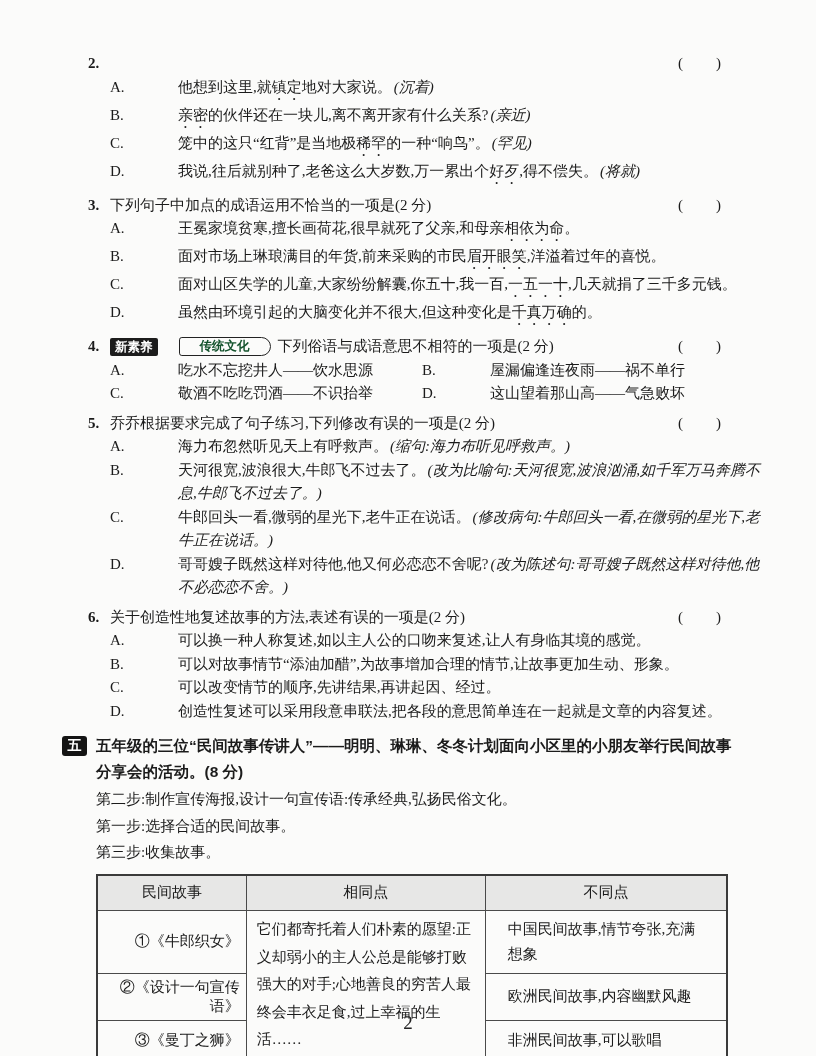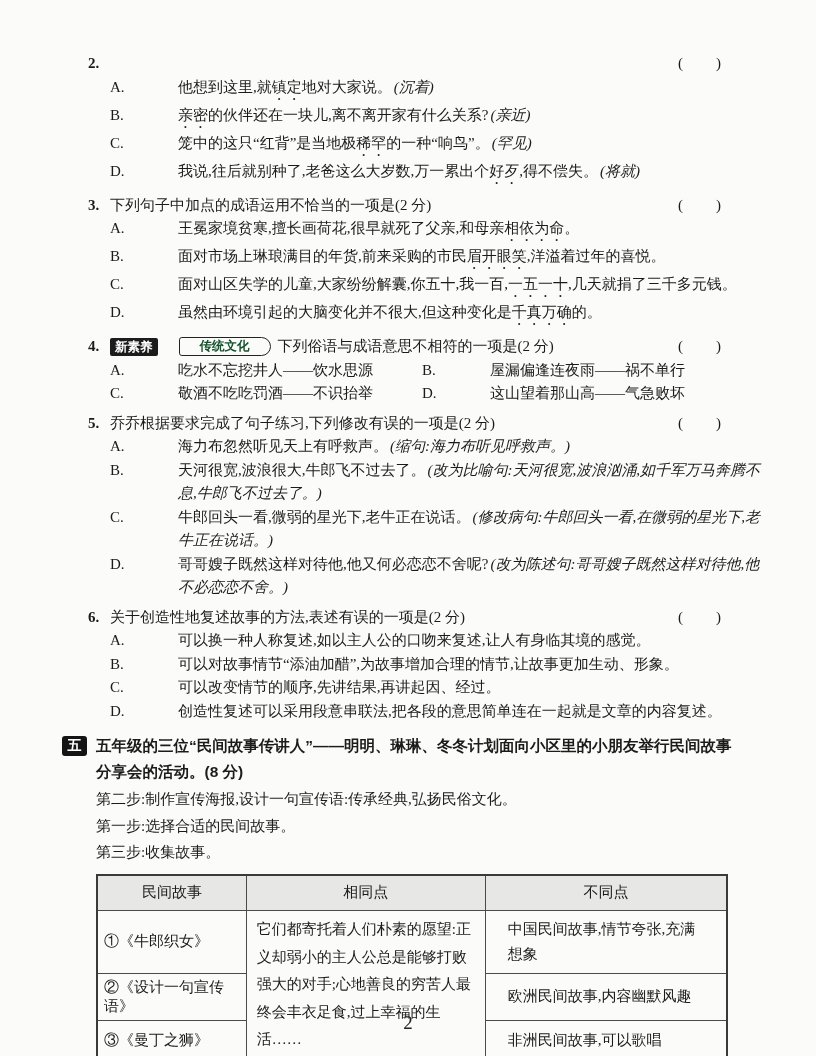--- a/index.html
+++ b/index.html
@@ -53,21 +53,21 @@
   .sec-steps{font-size:15px;line-height:26.5px;margin-top:1px;}
 
   table.folk{
     border-collapse:collapse;margin-left:0;margin-top:8px;width:632px;
     border:2px solid #3a3a3a;font-size:15px;
   }
   table.folk th,table.folk td{border:1.5px solid #4a4a4a;}
   table.folk th{
     background:#e7e7e6;font-weight:400;height:30px;padding:2px 4px;
   }
-  td.c1{width:153px;text-align:left;padding:4px 6px;}
+  td.c1{width:153px;text-align:right;padding:4px 6px;}
   td.c2{width:246px;text-align:left;vertical-align:middle;padding:4px 10px;line-height:27.5px;}
   td.c3{width:225px;text-align:left;padding:4px 22px;line-height:25px;}
   tr.r1 td.c1,tr.r1 td.c3{height:54px;}
   tr.r2 td,tr.r3 td{height:31px;}
 
   .page-number{
     position:absolute;left:0;right:0;bottom:22px;text-align:center;
     font-size:19px;color:#222;
   }
 </style>

